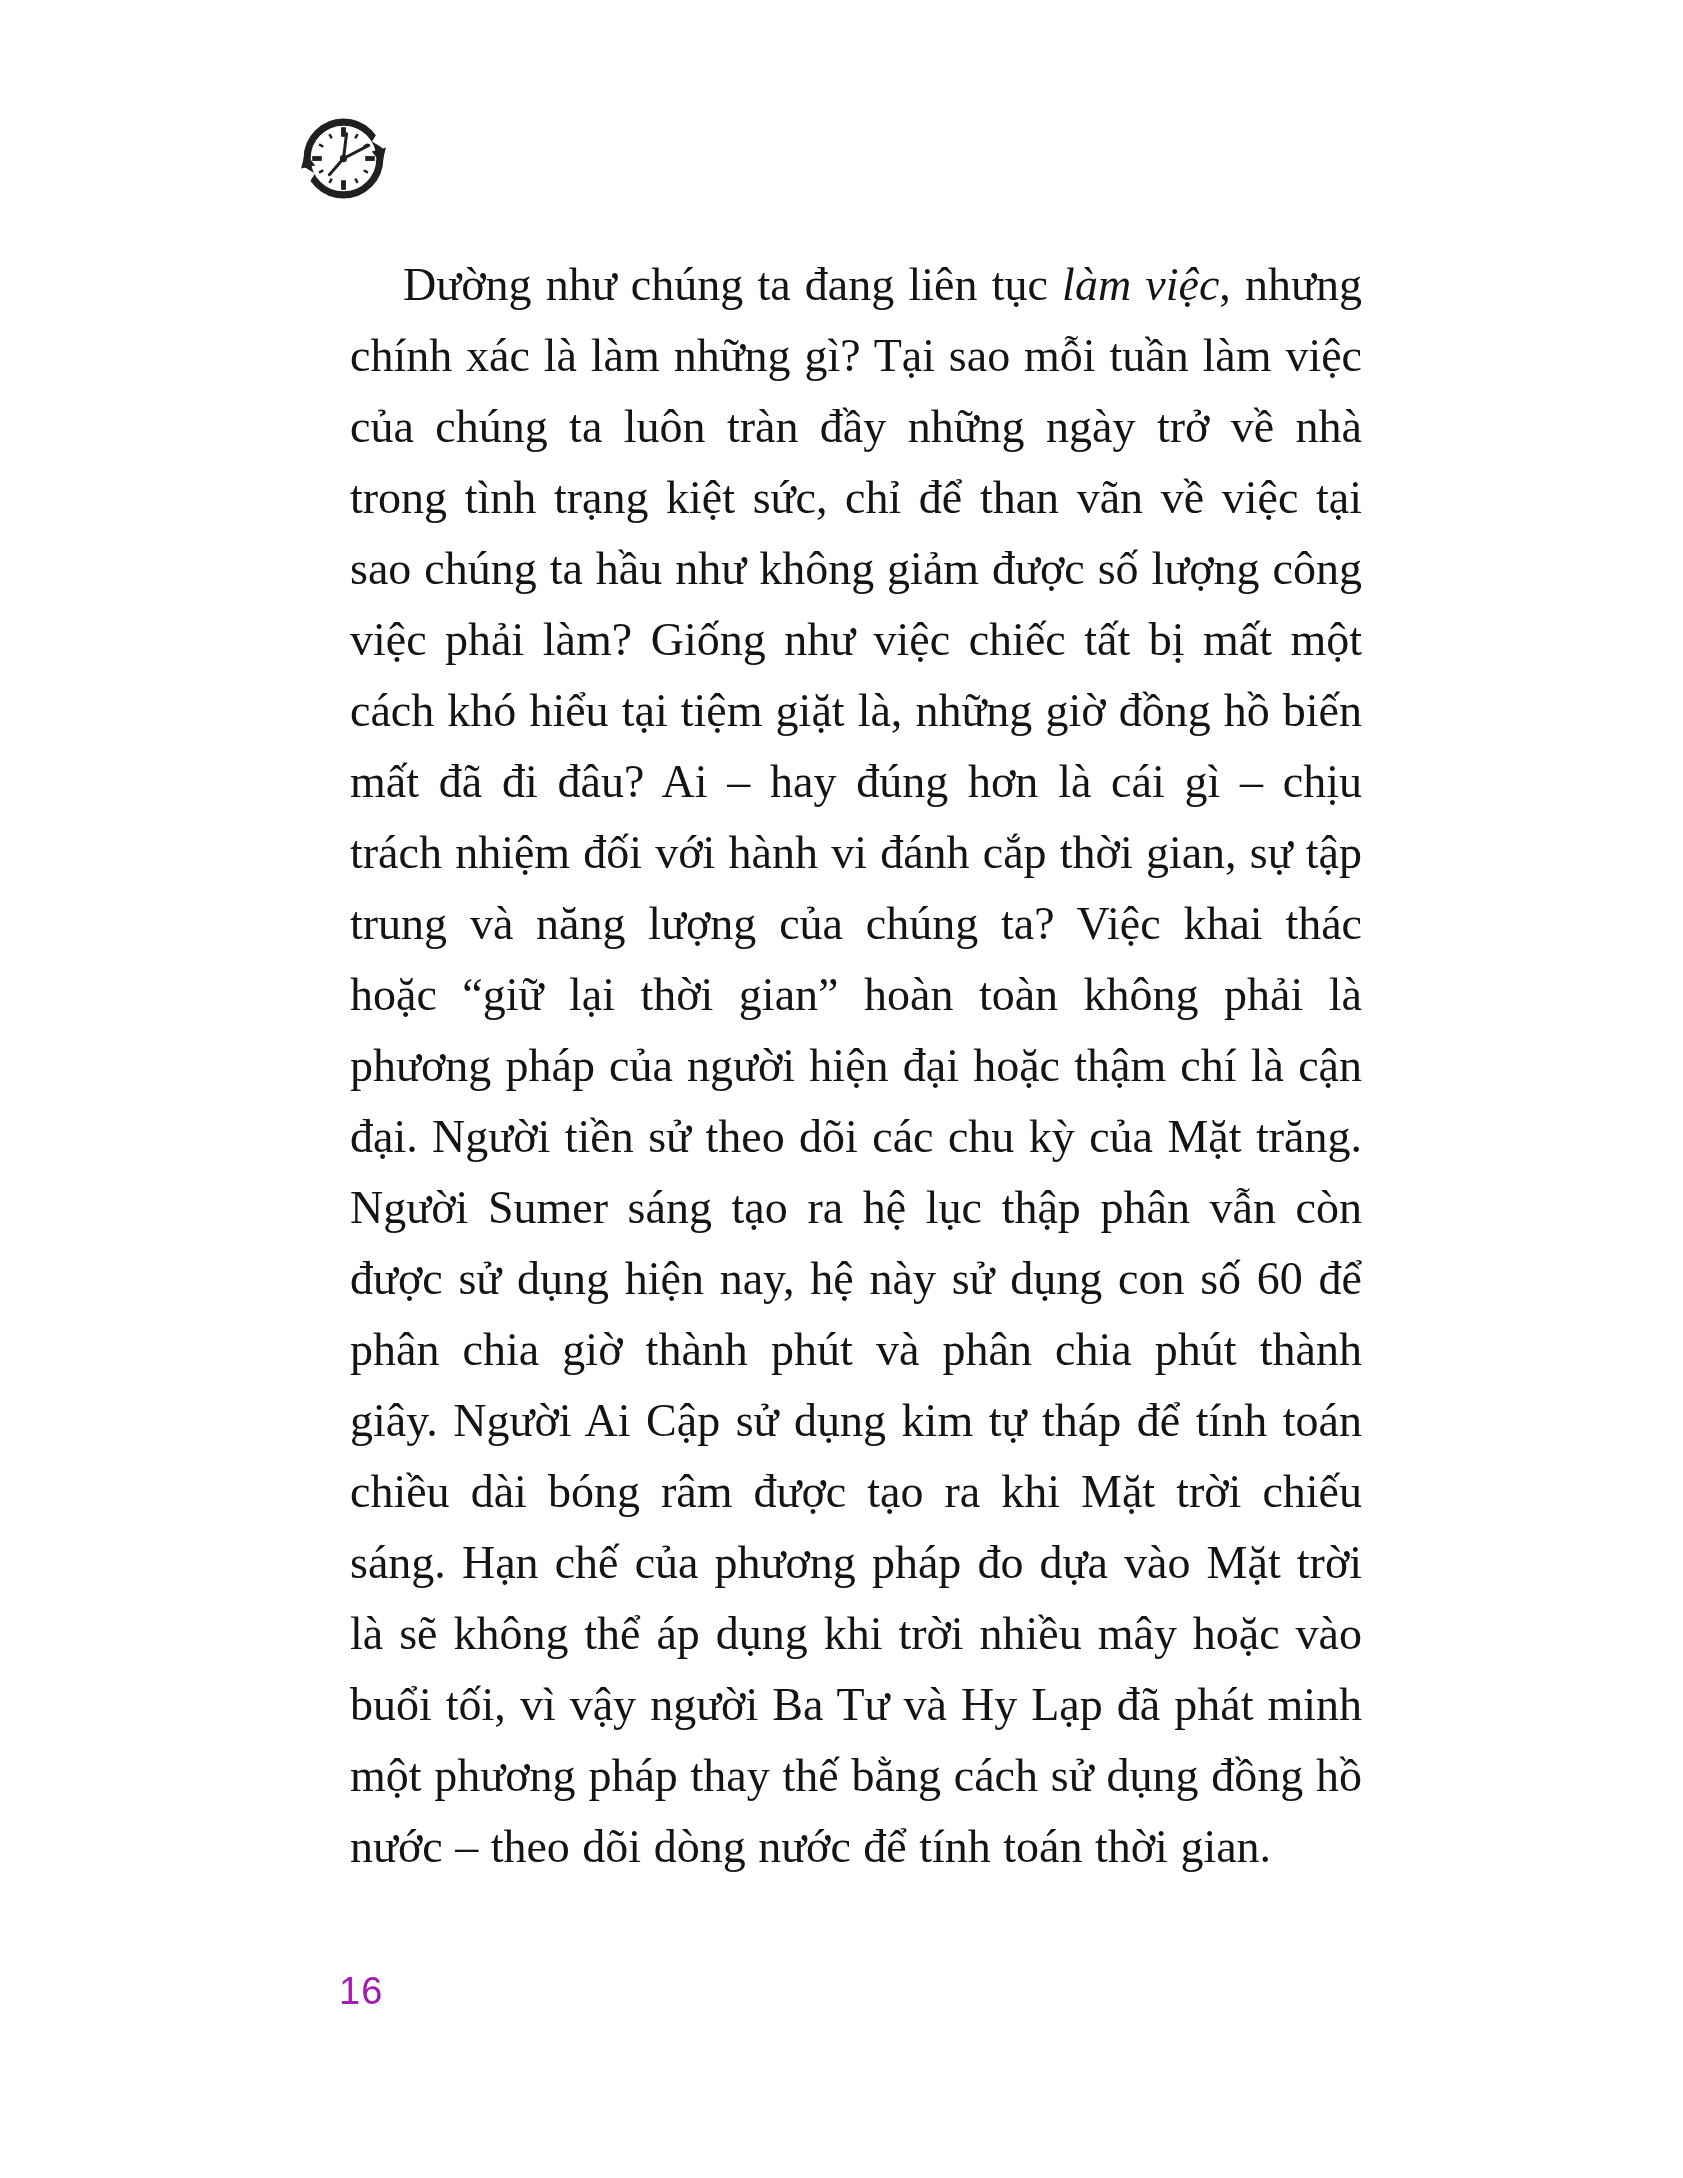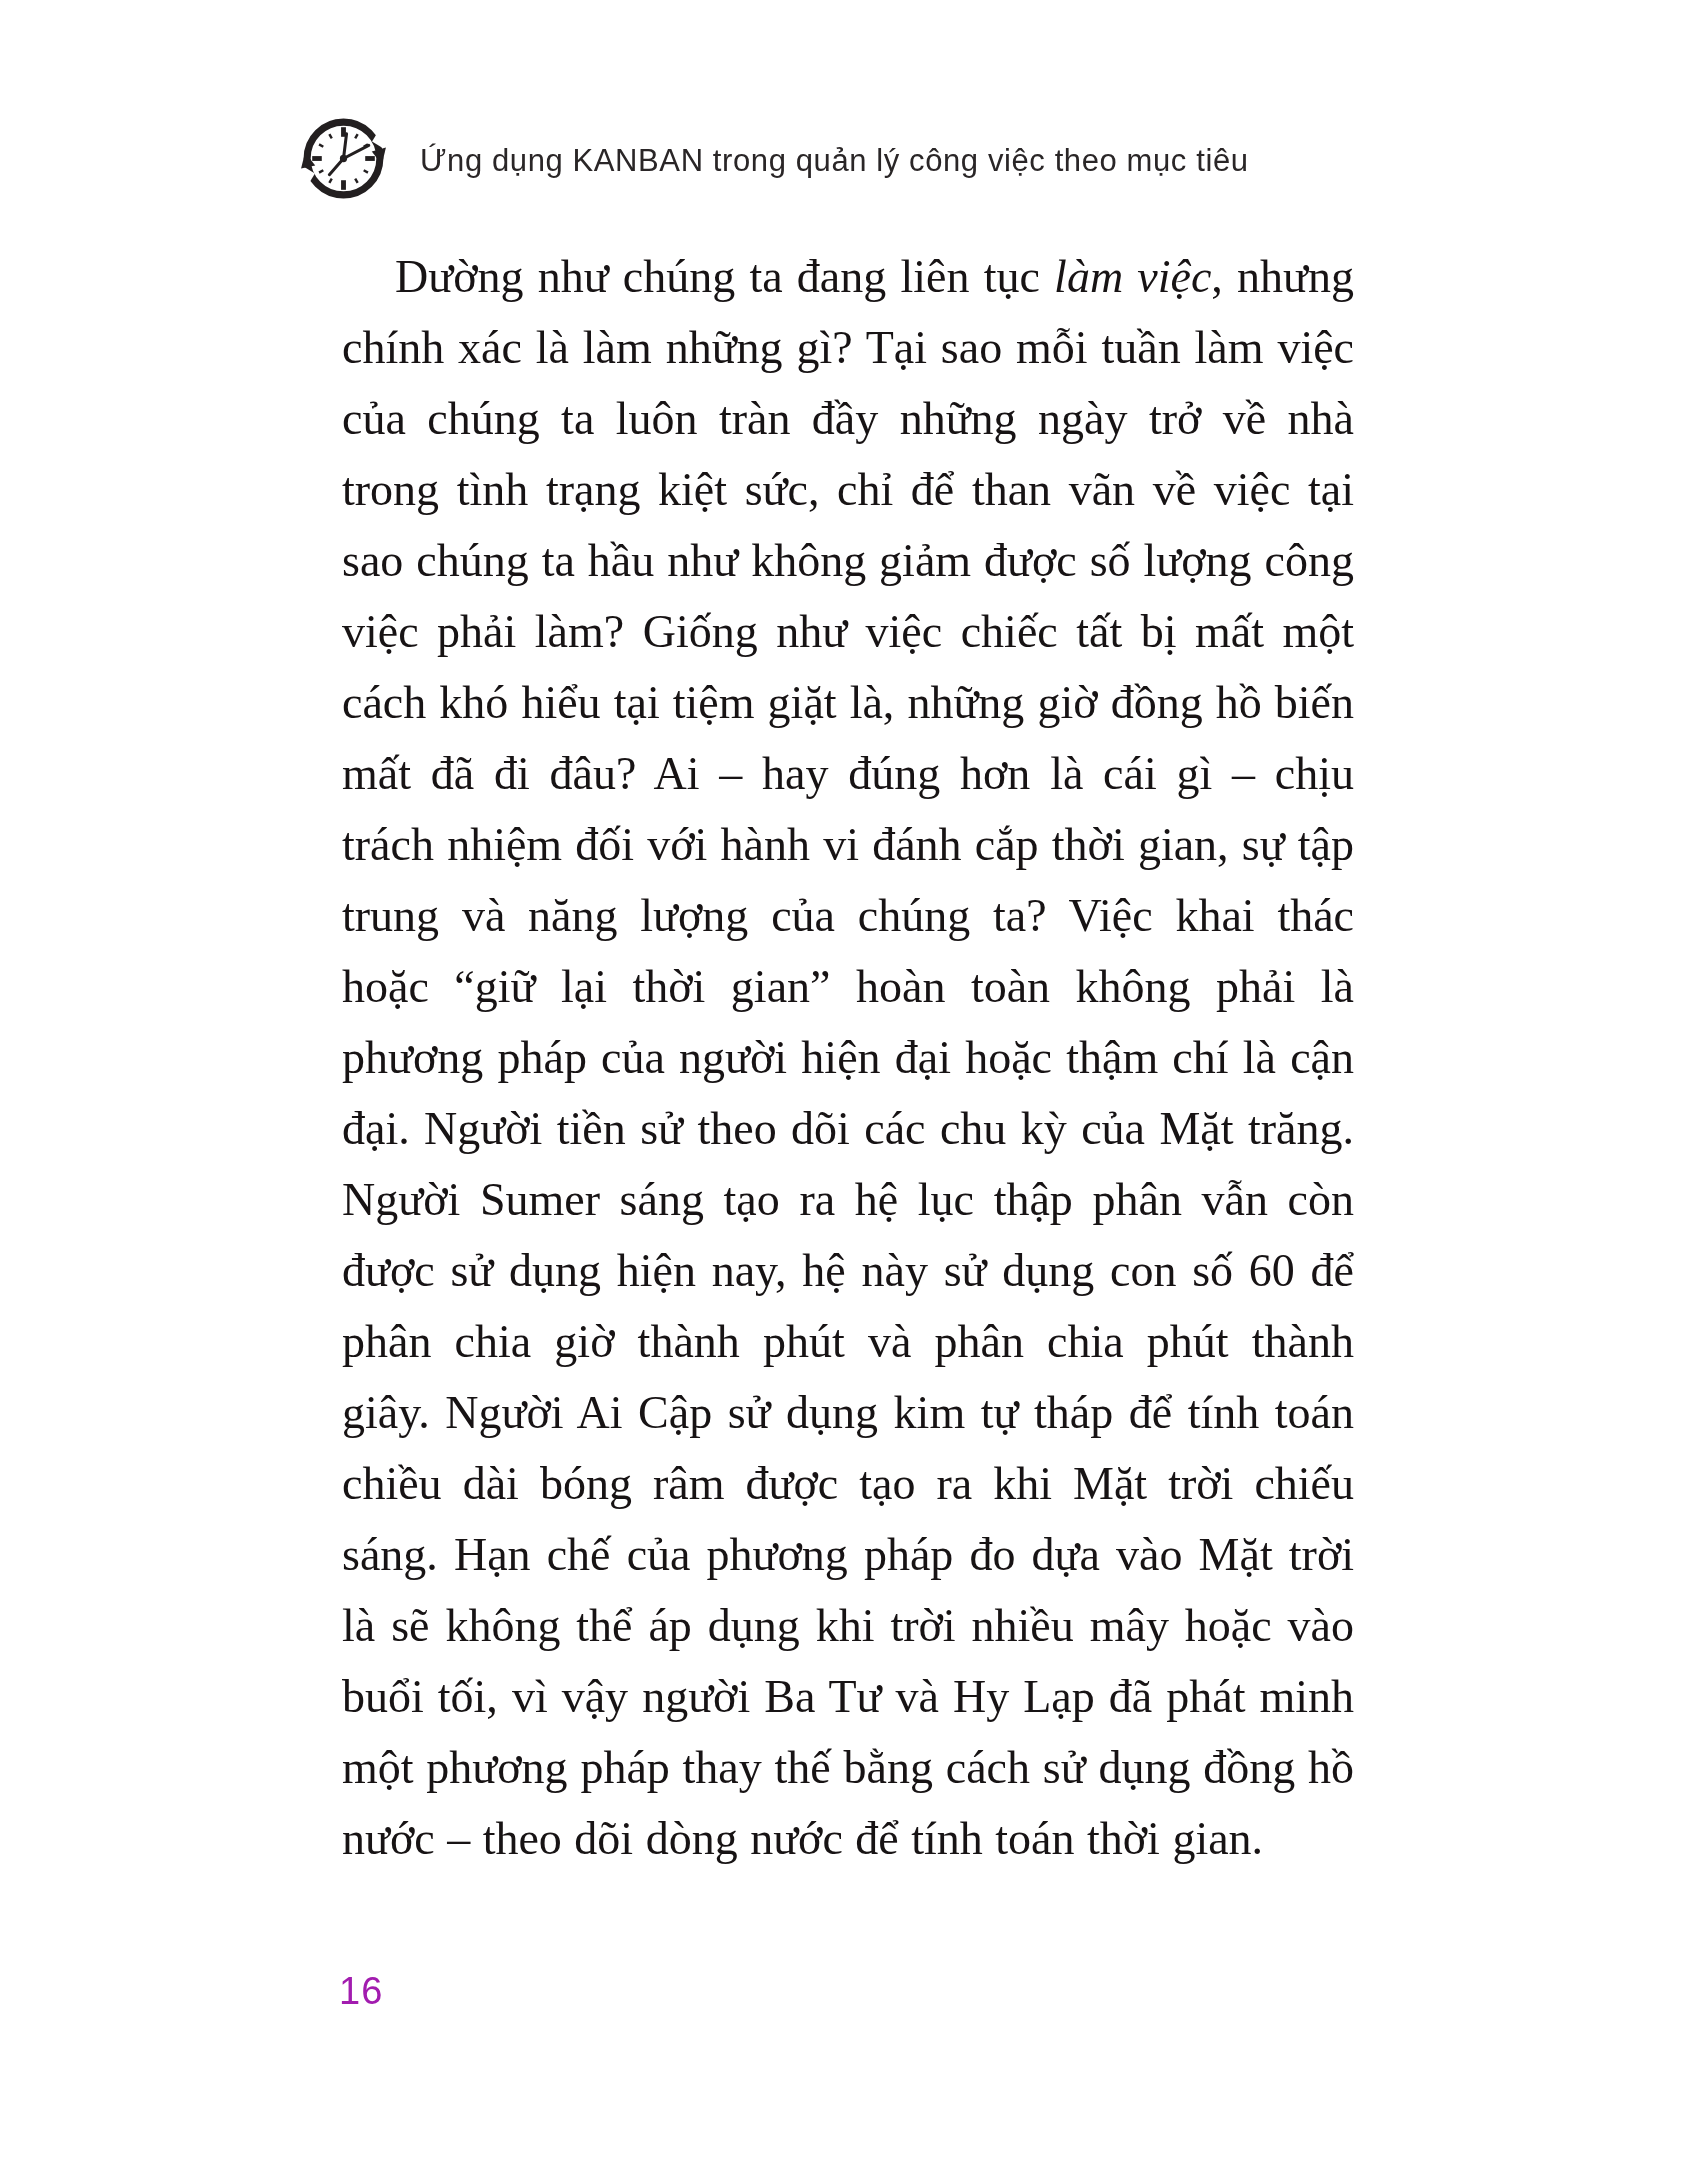--- a/index.html
+++ b/index.html
@@ -45,21 +45,21 @@
     left: 342px;
     top: 241px;
     width: 1012px;
     font-family: "Liberation Serif", serif;
     font-size: 46px;
     line-height: 71px;
     color: #171314;
     text-align: justify;
     text-indent: 53px;
     word-spacing: 1px;
-    margin: 0;
+    margin: 8px;
   }
   .body-paragraph .em {
     font-style: italic;
   }
   
   .page-number {
     position: absolute;
     left: 339px;
     top: 1970px;
     font-family: "Liberation Sans", sans-serif;
@@ -103,21 +103,20 @@
         </g>
 
         <g stroke="#231f20" stroke-width="3" stroke-linecap="round">
           <line x1="50" y1="51" x2="53" y2="26.5"></line>
           <line x1="50" y1="51" x2="75" y2="38"></line>
           <line x1="50" y1="51" x2="36" y2="67"></line>
         </g>
         <circle cx="50" cy="51" r="3.6" fill="#231f20"></circle>
       </svg>
     </div>
-    <div class="running-title">Ứng dụng KANBAN trong quản lý công việc theo mục tiêu</div>
   </div>
 
   <p class="body-paragraph"><span>Dường như chúng ta đang liên tục </span><span class="em">làm việc</span><span>, nhưng chính xác là làm những gì? Tại sao mỗi tuần làm việc của chúng ta luôn tràn đầy những ngày trở về nhà trong tình trạng kiệt sức, chỉ để than vãn về việc tại sao chúng ta hầu như không giảm được số lượng công việc phải làm? Giống như việc chiếc tất bị mất một cách khó hiểu tại tiệm giặt là, những giờ đồng hồ biến mất đã đi đâu? Ai – hay đúng hơn là cái gì – chịu trách nhiệm đối với hành vi đánh cắp thời gian, sự tập trung và năng lượng của chúng ta? Việc khai thác hoặc “giữ lại thời gian” hoàn toàn không phải là phương pháp của người hiện đại hoặc thậm chí là cận đại. Người tiền sử theo dõi các chu kỳ của Mặt trăng. Người Sumer sáng tạo ra hệ lục thập phân vẫn còn được sử dụng hiện nay, hệ này sử dụng con số 60 để phân chia giờ thành phút và phân chia phút thành giây. Người Ai Cập sử dụng kim tự tháp để tính toán chiều dài bóng râm được tạo ra khi Mặt trời chiếu sáng. Hạn chế của phương pháp đo dựa vào Mặt trời là sẽ không thể áp dụng khi trời nhiều mây hoặc vào buổi tối, vì vậy người Ba Tư và Hy Lạp đã phát minh một phương pháp thay thế bằng cách sử dụng đồng hồ nước – theo dõi dòng nước để tính toán thời gian.</span></p>
 
   <div class="page-number">16</div>
 
 </div>
 
 
 </body></html>

